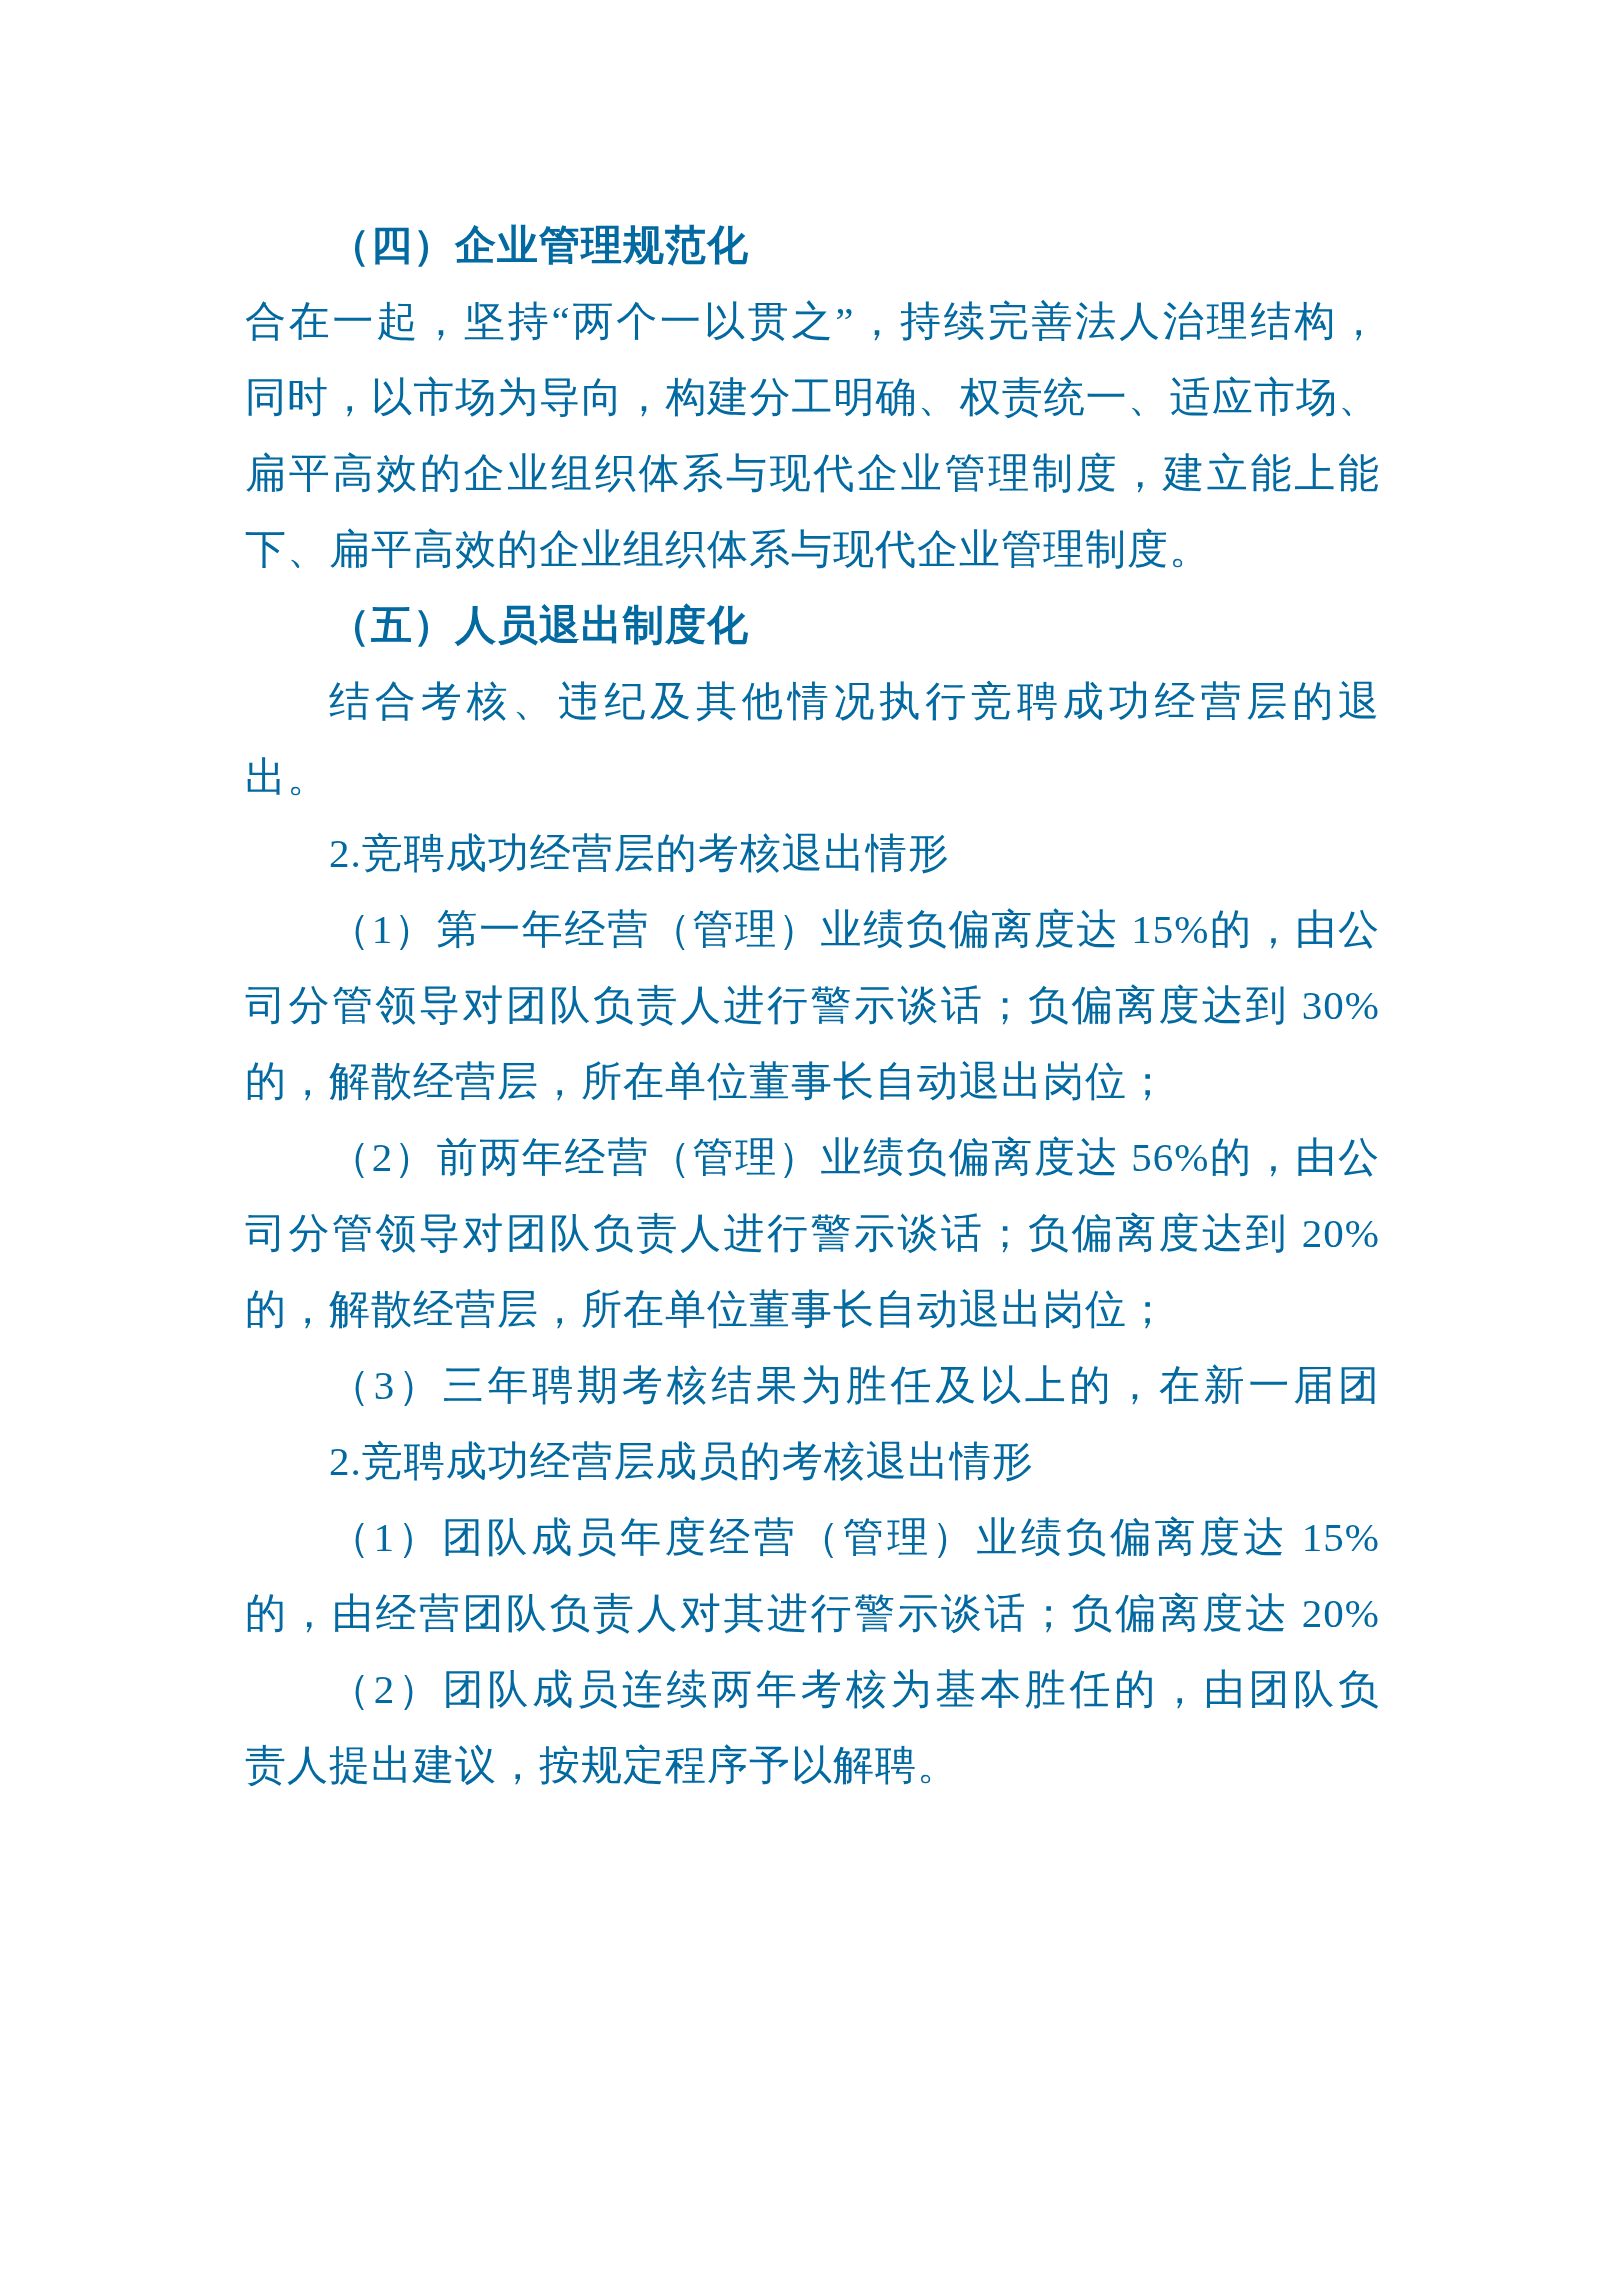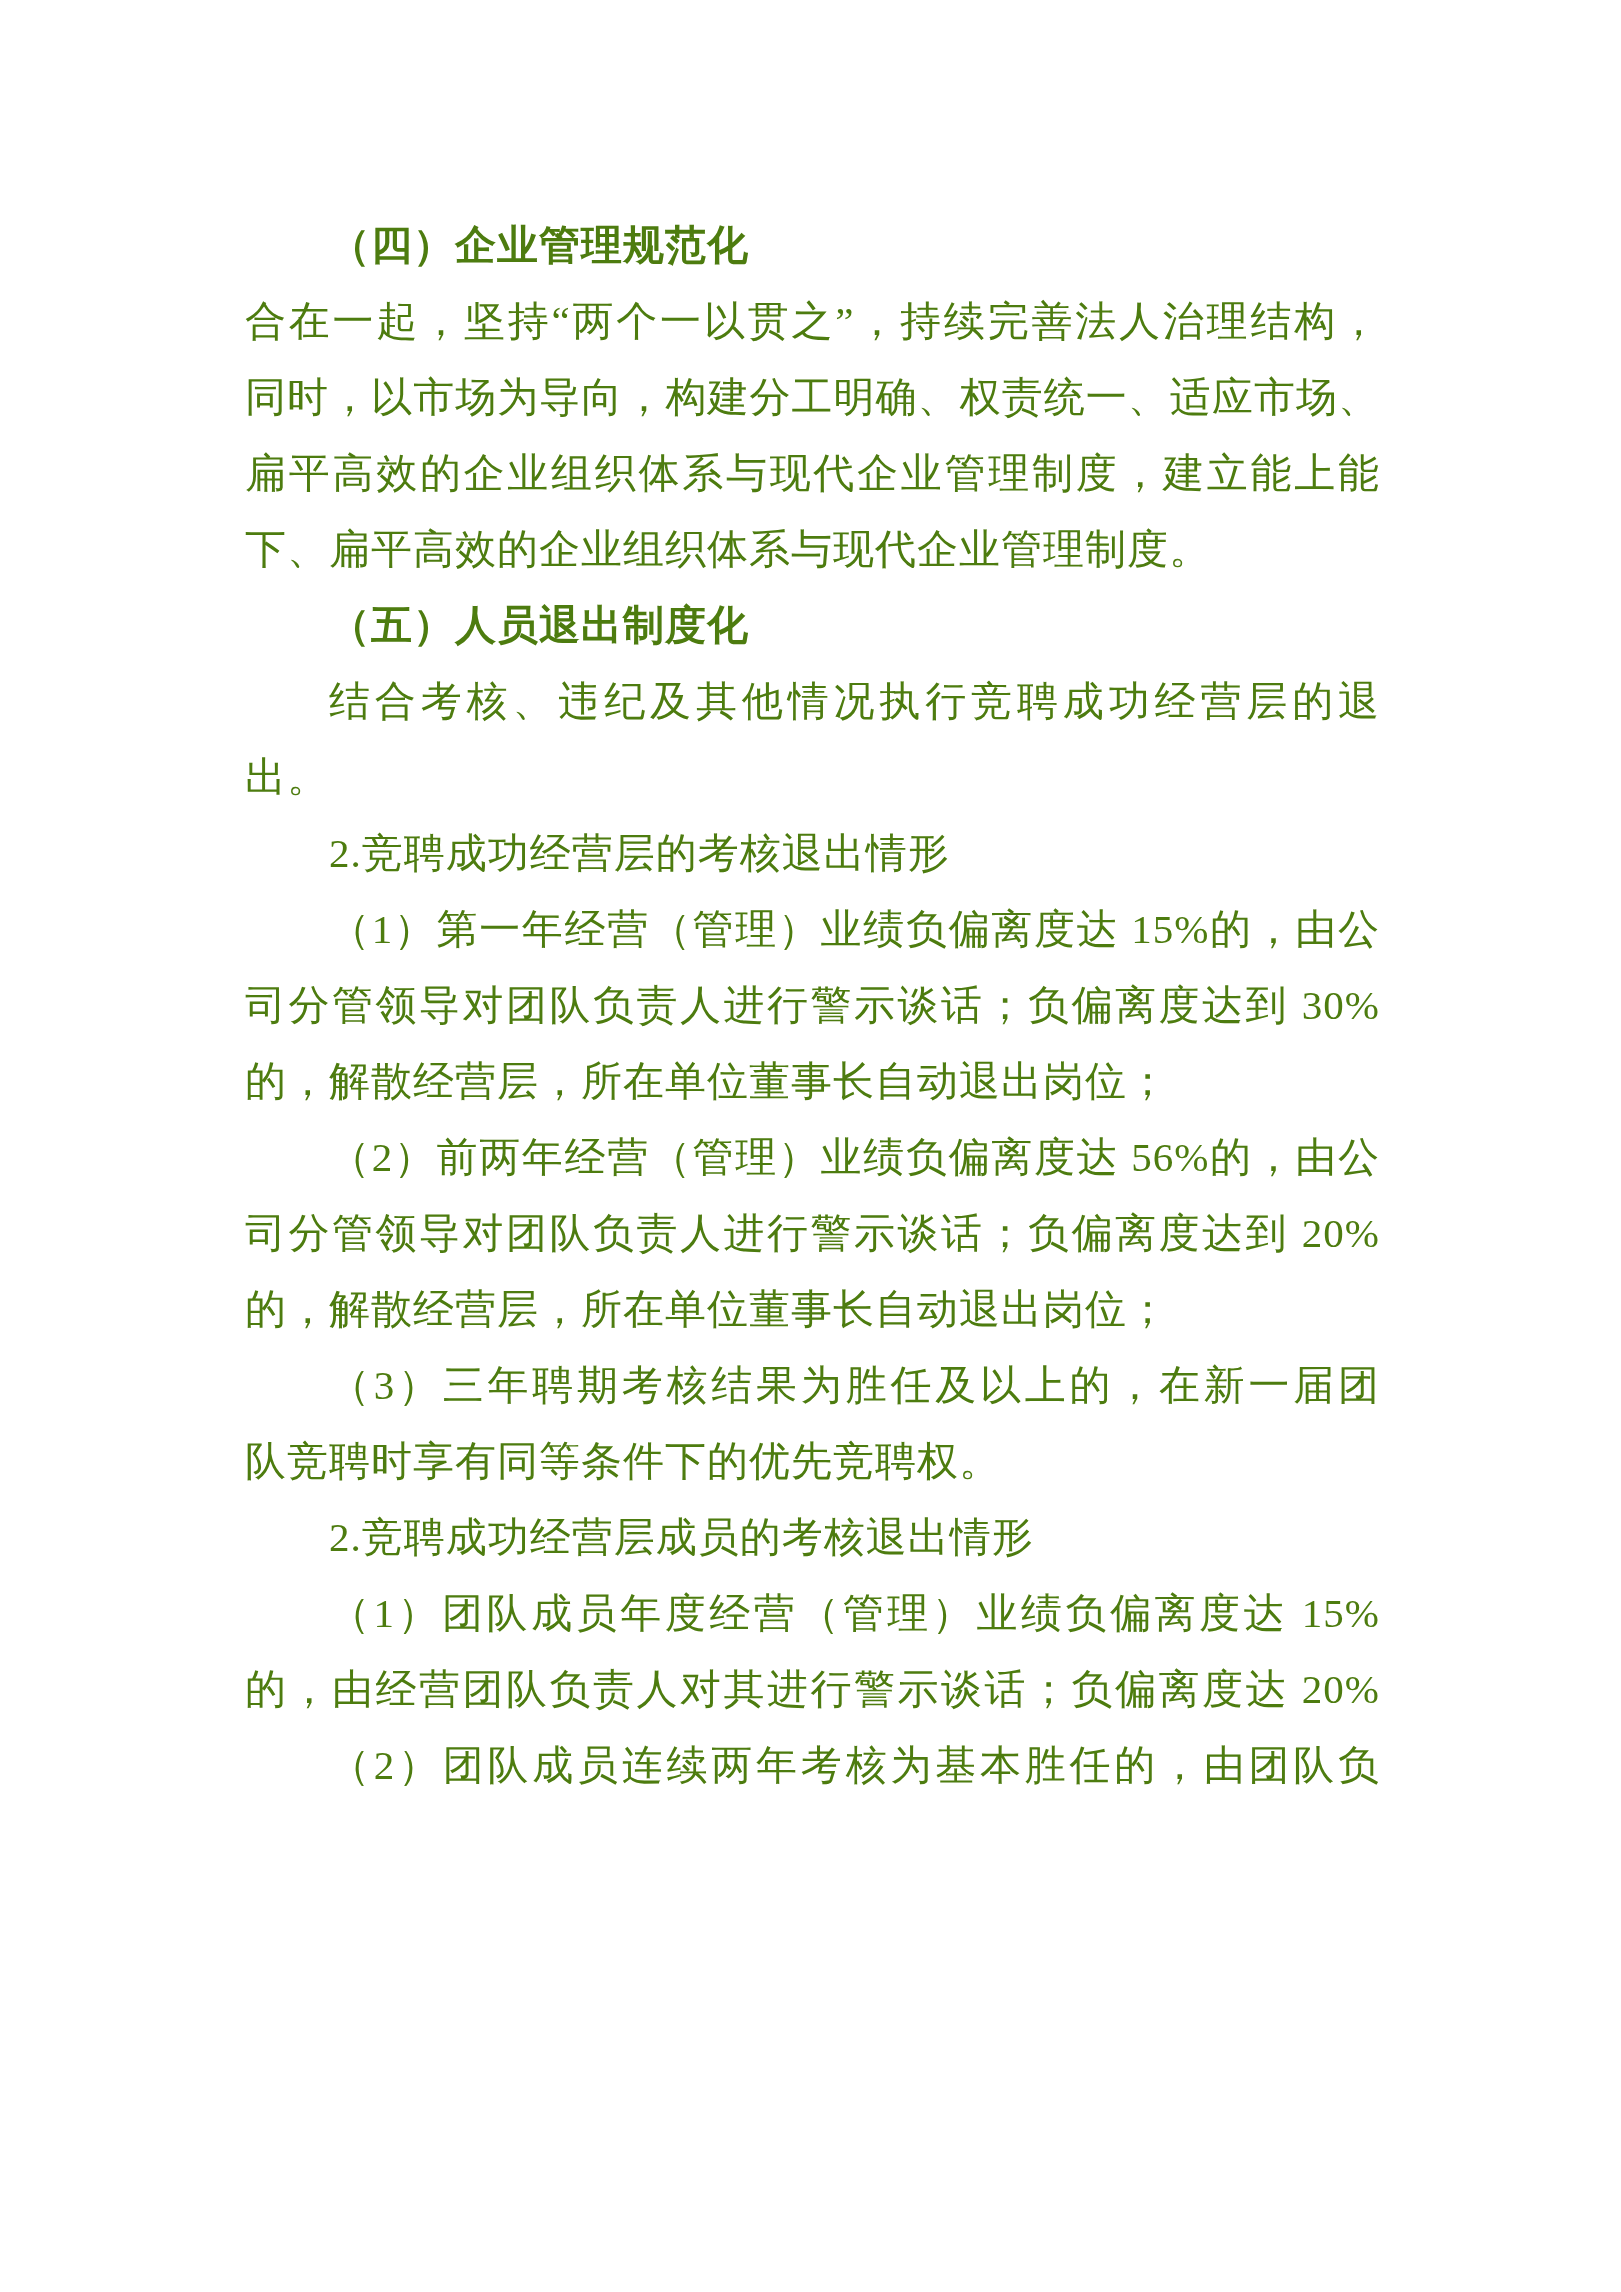--- a/index.html
+++ b/index.html
@@ -5,21 +5,21 @@
   html, body {
     margin: 0;
     padding: 0;
     background: #ffffff;
   }
   .page {
     position: relative;
     width: 1621px;
     height: 1798px;
     background: #ffffff;
-    color: #4d7c0f;
+    color: #0369a1;
     font-family: "Liberation Serif", "DejaVu Serif", serif;
     overflow: hidden;
   }
   .text-block {
     position: absolute;
     left: 245px;
     top: 207px;
     width: 1135px;
   }
   .line {
@@ -66,21 +66,20 @@
     <div class="line indent fill">结合考核、违纪及其他情况执行竞聘成功经营层的退</div>
     <div class="line">出。</div>
     <div class="line indent">2.竞聘成功经营层的考核退出情形</div>
     <div class="line indent fill">（1）第一年经营（管理）业绩负偏离度达 15%的，由公</div>
     <div class="line fill">司分管领导对团队负责人进行警示谈话；负偏离度达到 30%</div>
     <div class="line">的，解散经营层，所在单位董事长自动退出岗位；</div>
     <div class="line indent fill">（2）前两年经营（管理）业绩负偏离度达 56%的，由公</div>
     <div class="line fill">司分管领导对团队负责人进行警示谈话；负偏离度达到 20%</div>
     <div class="line">的，解散经营层，所在单位董事长自动退出岗位；</div>
     <div class="line indent fill">（3）三年聘期考核结果为胜任及以上的，在新一届团</div>
-    <div class="line">队竞聘时享有同等条件下的优先竞聘权。</div>
     <div class="line indent">2.竞聘成功经营层成员的考核退出情形</div>
     <div class="line indent fill">（1）团队成员年度经营（管理）业绩负偏离度达 15%</div>
     <div class="line fill">的，由经营团队负责人对其进行警示谈话；负偏离度达 20%</div>
     <div class="line indent fill">（2）团队成员连续两年考核为基本胜任的，由团队负</div>
     <div class="line">责人提出建议，按规定程序予以解聘。</div>
   </div>
   <div class="page-number">— 8 —</div>
 </div>
 
 

